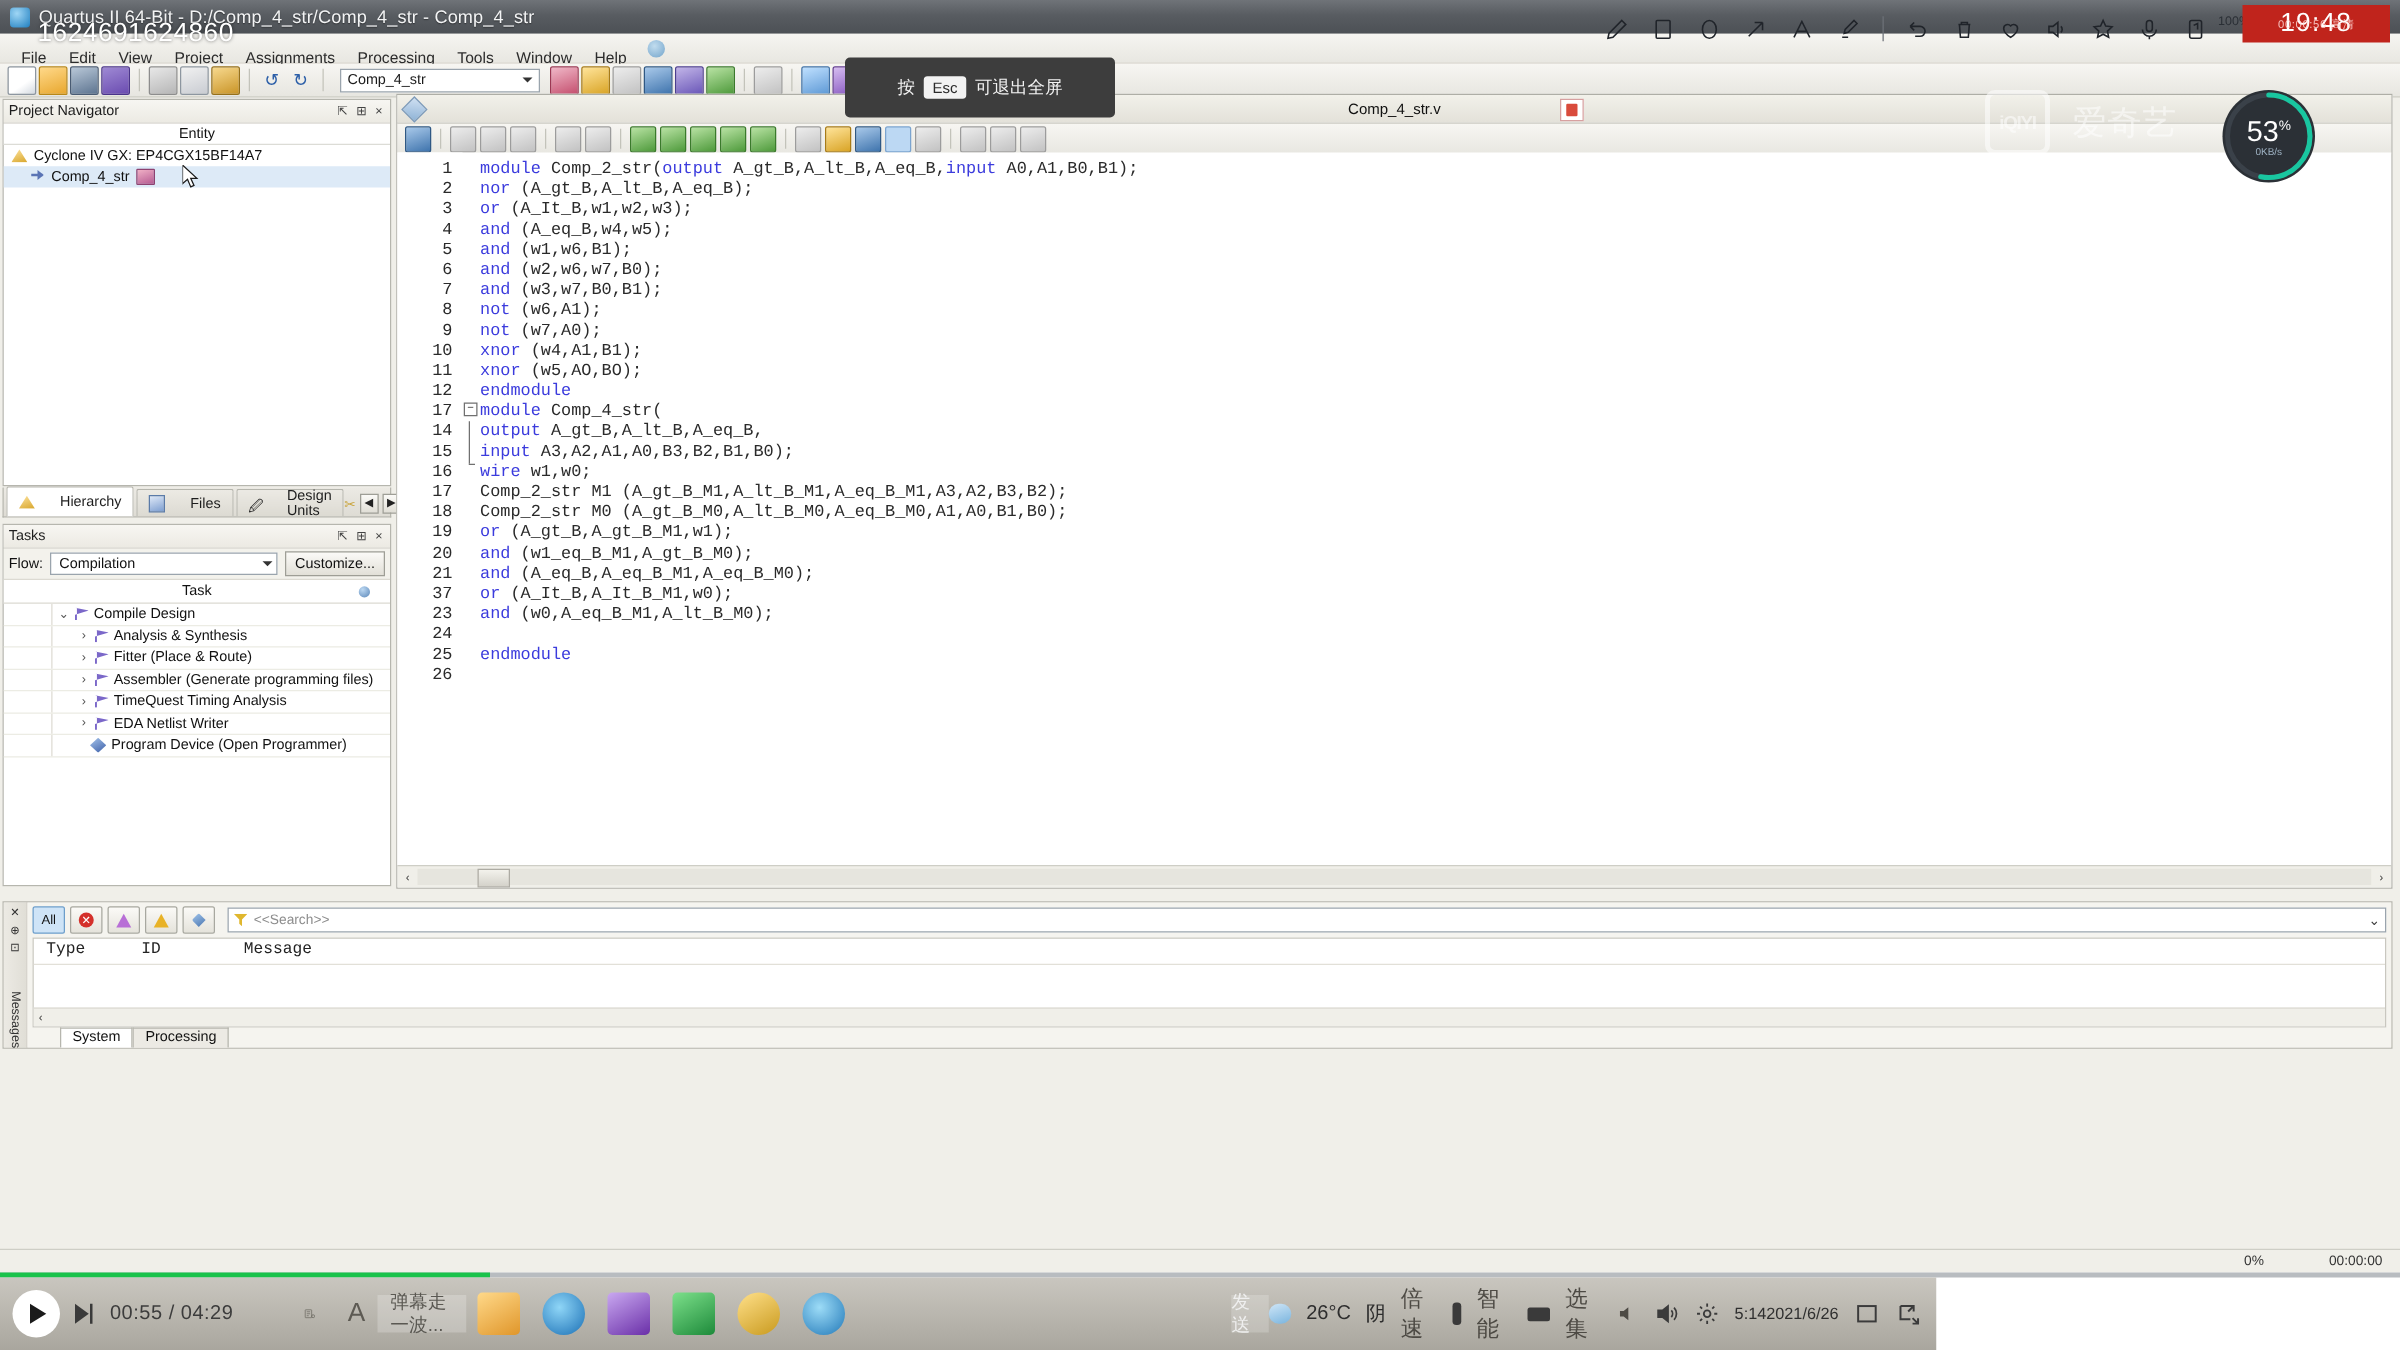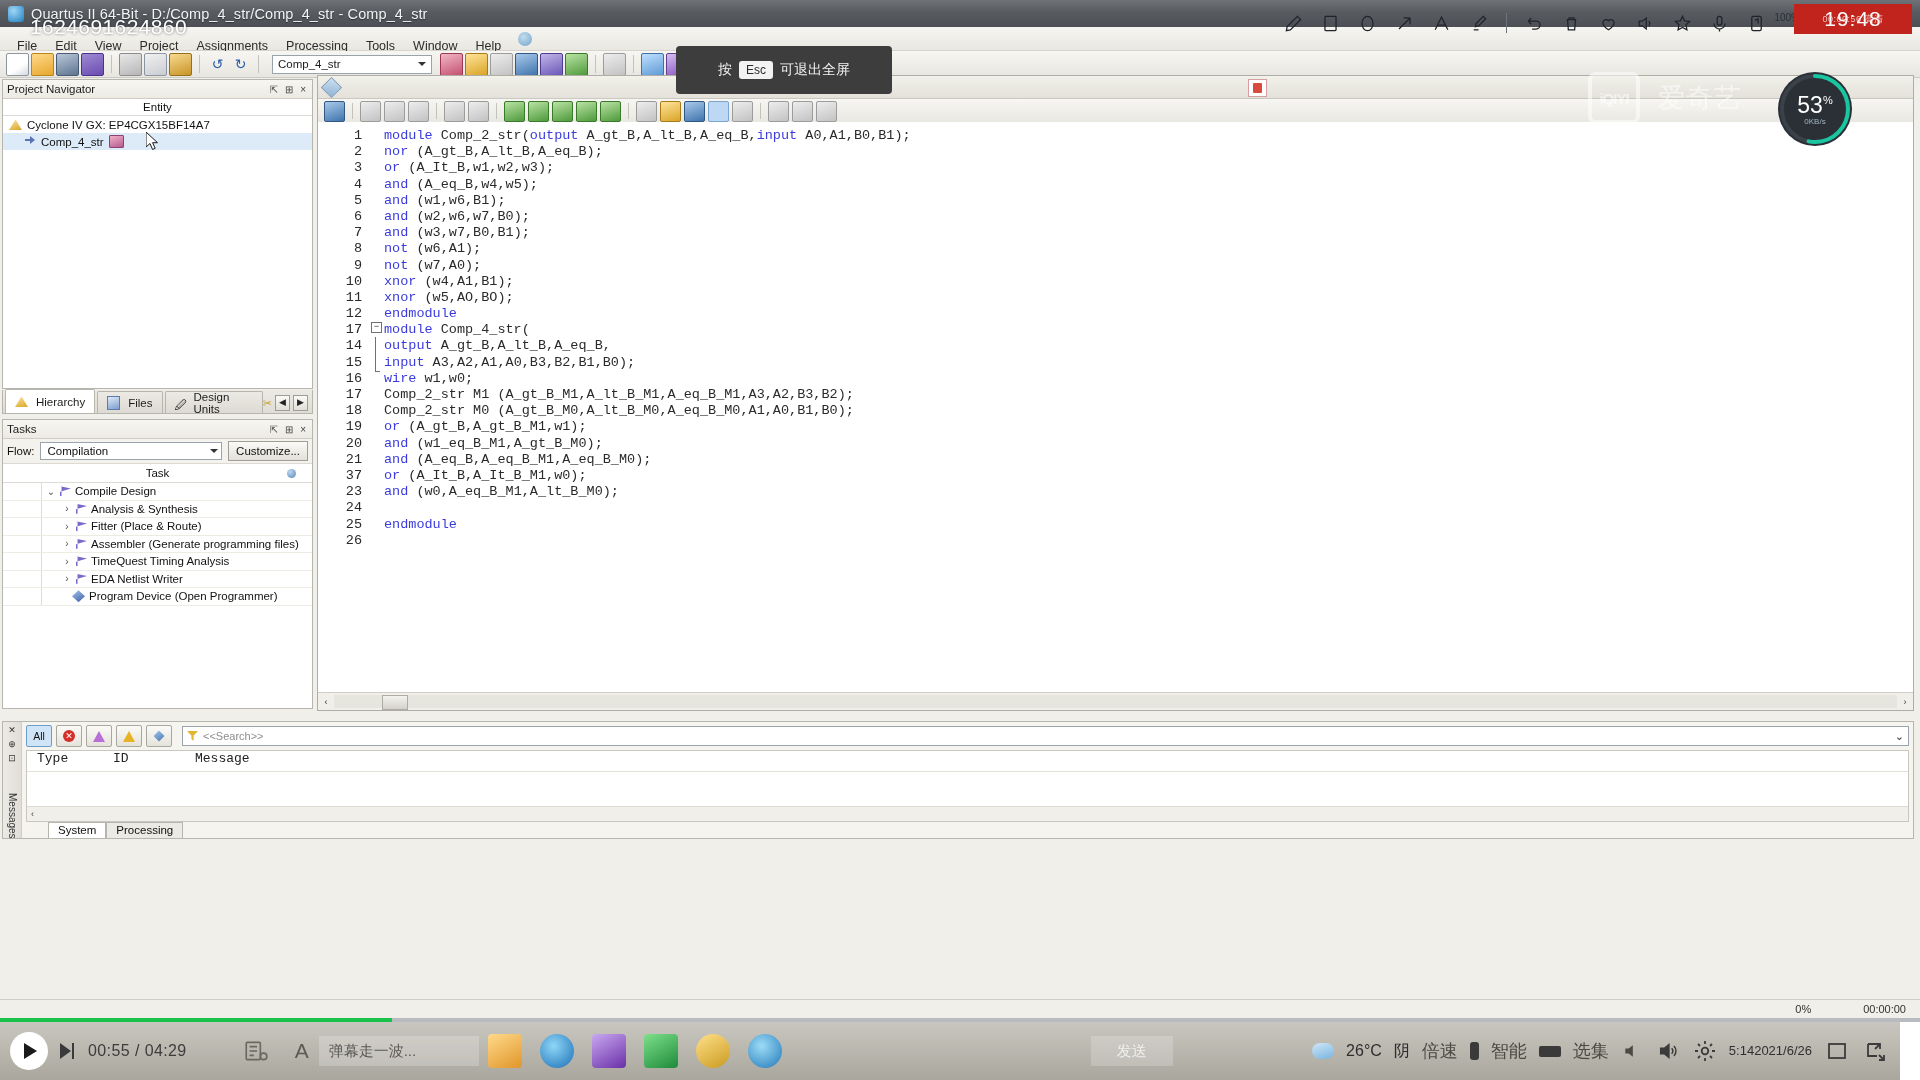--- a/index.html
+++ b/index.html
@@ -99,21 +99,21 @@
   .arrow-ico:before{content:"";position:absolute;left:5px;top:0;border-left:5px solid #5a74b5;
     border-top:4px solid transparent;border-bottom:4px solid transparent;}
   .chip-ico{width:13px;height:11px;flex:none;
     background:linear-gradient(160deg,#f0b0c6,#b65b92);border:1px solid #8d4271;border-radius:1px;}
   .cursor-arrow{position:absolute;left:146px;top:132px;width:13px;height:19px;z-index:20;}
 
   
   .pn-tabs{position:absolute;left:2px;top:390px;width:311px;height:24px;
     background:linear-gradient(180deg,#eceae4,#dedcd4);border:1px solid #b6b6ae;border-top:none;
     box-sizing:border-box;display:flex;align-items:flex-end;gap:0;}
-  .pn-tab{height:21px;display:flex;align-items:center;gap:8px;padding:0 9px;font-size:11.5px;color:#1d1d1d;
+  .pn-tab{height:21px;display:flex;align-items:center;gap:20px;padding:0 9px;font-size:11.5px;color:#1d1d1d;
     border:1px solid #b6b6ae;border-bottom:none;background:linear-gradient(180deg,#eceae4,#dcdad2);
     margin-left:2px;border-radius:2px 2px 0 0;}
   .pn-tab.active{background:#ffffff;height:23px;}
   .tab-nav{margin-left:auto;display:flex;align-items:center;gap:3px;padding:0 4px 2px 0;}
   .tnbtn{width:13px;height:14px;border:1px solid #9e9e96;background:linear-gradient(180deg,#fbfaf7,#e0ded6);
     font-size:9px;line-height:12px;text-align:center;color:#222;}
 
   #tasks-panel{left:2px;top:419px;width:311px;height:290px;}
   .flow-row{height:24px;display:flex;align-items:center;gap:6px;padding:0 4px;font-size:11.5px;color:#111;
     border-bottom:1px solid #dcdad2;background:#f3f2ec;}
@@ -232,21 +232,21 @@
   .ring{position:absolute;right:68px;top:72px;width:74px;height:74px;border-radius:50%;
     background:#2b3036;z-index:51;display:flex;flex-direction:column;align-items:center;justify-content:center;}
   .ring svg{position:absolute;left:0;top:0;}
   .ring .pct{color:#ffffff;font-size:23px;}
   .ring .pct sup{font-size:11px;}
   .ring .sub{color:#9fb3c4;font-size:8px;margin-top:-2px;}
 
   
   .progressline{position:absolute;left:0;top:1018px;width:1920px;height:4px;background:#b8bcc0;}
   .progressline i{display:block;height:4px;width:392px;background:#19c24a;}
-  .taskbar{position:absolute;left:0;top:1022px;width:1900px;height:58px;
+  .taskbar{position:absolute;left:0;top:1022px;width:1549px;height:58px;
     background:linear-gradient(180deg,#c9c6bf 0%,#b8b5ad 55%,#a9a69e 100%);
     display:flex;align-items:center;}
   .pb-left{display:flex;align-items:center;gap:0;}
   .circle-btn{width:38px;height:38px;border-radius:50%;background:#ffffff;margin:0 12px 0 10px;
     display:flex;align-items:center;justify-content:center;}
   .tri{width:0;height:0;border-left:13px solid #1b1b1b;border-top:8px solid transparent;border-bottom:8px solid transparent;margin-left:3px;}
   .nexttri{display:flex;align-items:center;gap:1px;margin-right:14px;}
   .nexttri .a{width:0;height:0;border-left:11px solid #3a3a3a;border-top:8px solid transparent;border-bottom:8px solid transparent;}
   .nexttri .b{width:2px;height:16px;background:#3a3a3a;}
   .time{font-size:16px;color:#3c3c3c;letter-spacing:.4px;margin-right:16px;white-space:nowrap;}
@@ -415,20 +415,21 @@
       <span class="gutter"></span>
       <span class="chev" style="margin-left:12px;"></span>
       <span class="gemico"></span>
       <span>Program Device (Open Programmer)</span>
     </div>
   </div>
 
   <div id="editor-window">
     <div class="ed-tabbar">
       <div class="ed-tab-diamond"></div>
+      <div class="ed-tabname">Comp_4_str.v</div>
       <div class="ed-close">
           <i></i>
         </div>
     </div>
 
     <div class="ed-toolbar">
       <span class="etb ic-blue"></span>
       <span class="etbsep"></span>
       <span class="etb ic-gray"></span>
       <span class="etb ic-gray"></span>

